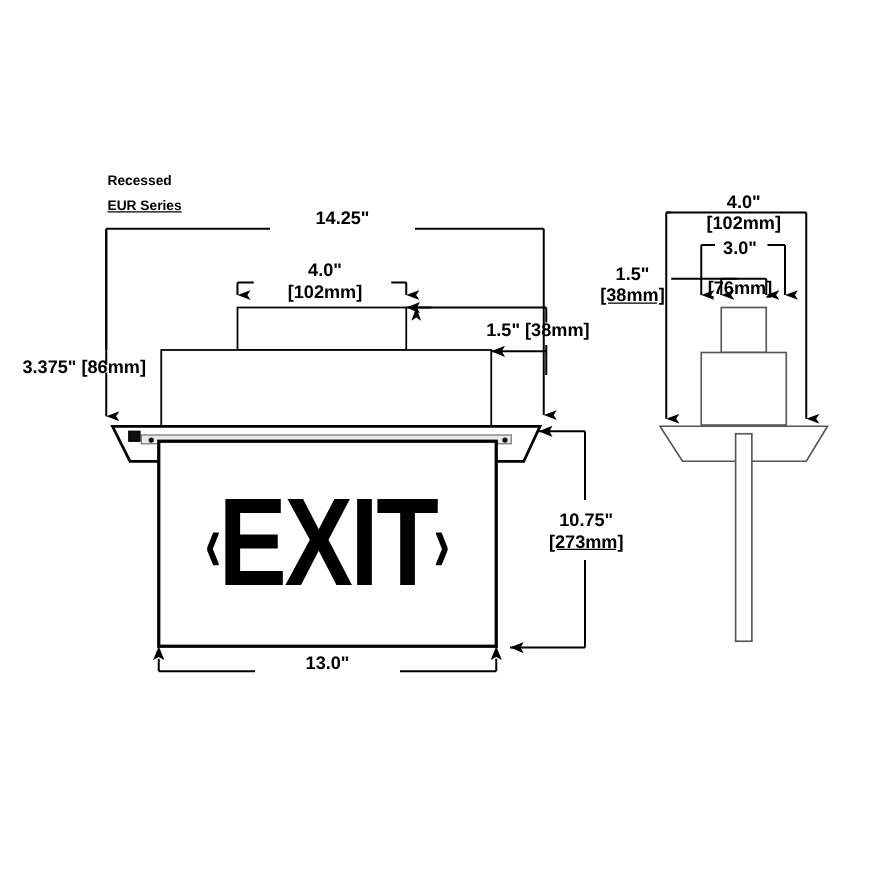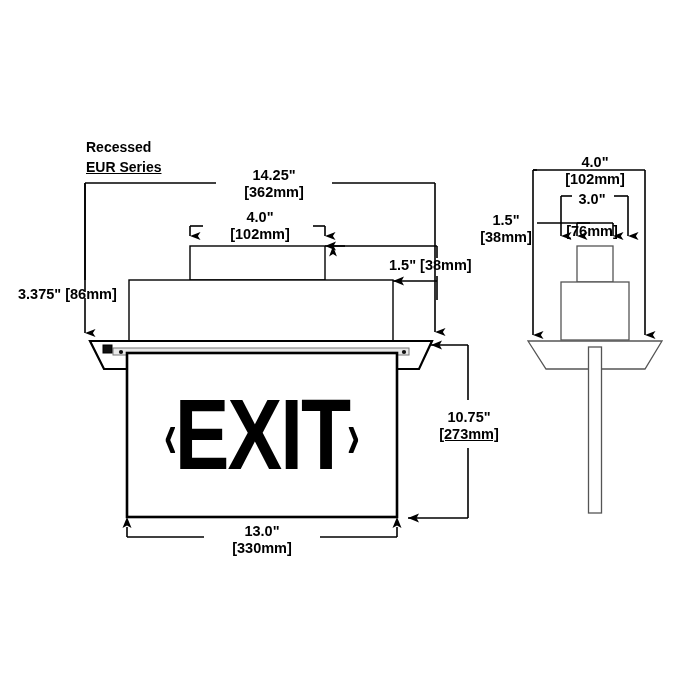--- a/index.html
+++ b/index.html
@@ -22,21 +22,21 @@
     font-size: 14.5px;
     color: #000000;
     white-space: pre;
     line-height: 1.25;
     text-align: center;
   }
   .title-text {
     position: absolute;
     font-family: "Liberation Sans", sans-serif;
     font-weight: bold;
-    font-size: 14px;
+    font-size: 11px;
     color: #000000;
     white-space: pre;
     line-height: 1.3;
   }
   svg.overlay {
     position: absolute;
     left: 0;
     top: 0;
     width: 700px;
     height: 700px;
@@ -45,43 +45,41 @@
 </head>
 <body>
 
 <div id="canvas">
 
   <div class="title-text" style="left:86px; top:138px;">Recessed</div>
 
   <div class="title-text" style="left:86px; top:158px;text-decoration:underline;">EUR Series</div>
 
   <div class="dim-text" style="left:219px; top:166px; width:110px;">14.25"</div>
-  <div class="dim-text" style="left:219px; top:183px; width:110px;">[362mm]</div>
 
   <div class="dim-text" style="left:205px; top:208px; width:110px;">4.0"</div>
   <div class="dim-text" style="left:205px; top:225px; width:110px;">[102mm]</div>
 
   <div class="dim-text" style="left:18px; top:285px; width:120px; text-align:left;">3.375" [86mm]</div>
 
   <div class="dim-text" style="left:389px; top:256px; width:120px; text-align:left;">1.5" [38mm]</div>
 
   <div class="dim-text" style="left:426px; top:408px; width:86px;">10.75"</div>
   <div class="dim-text" style="left:426px; top:425px; width:86px;text-decoration:underline;">[273mm]</div>
 
   <div class="dim-text" style="left:207px; top:522px; width:110px;">13.0"</div>
-  <div class="dim-text" style="left:207px; top:539px; width:110px;">[330mm]</div>
 
   <div class="dim-text" style="left:540px; top:153px; width:110px;">4.0"</div>
   <div class="dim-text" style="left:540px; top:170px; width:110px;">[102mm]</div>
 
   <div class="dim-text" style="left:547px; top:190px; width:90px;">3.0"</div>
   <div class="dim-text" style="left:547px; top:222px; width:90px;">[76mm]</div>
 
   <div class="dim-text" style="left:472px; top:211px; width:68px;">1.5"</div>
-  <div class="dim-text" style="left:472px; top:228px; width:68px;">[38mm]</div>
+  <div class="dim-text" style="left:472px; top:228px; width:68px;text-decoration:underline;">[38mm]</div>
 
   <svg class="overlay" viewBox="0 0 700 700">
     <defs>
       <marker id="arrDown" markerWidth="9" markerHeight="11" refX="4.5" refY="10.5" orient="auto" markerUnits="userSpaceOnUse">
         <path d="M4.5,10.5 L0.6,0 L4.5,2.6 L8.4,0 Z" fill="#000"></path>
       </marker>
       <marker id="arrUp" markerWidth="9" markerHeight="11" refX="4.5" refY="10.5" orient="auto" markerUnits="userSpaceOnUse">
         <path d="M4.5,10.5 L0.6,0 L4.5,2.6 L8.4,0 Z" fill="#000"></path>
       </marker>
       <marker id="arrLeft" markerWidth="9" markerHeight="11" refX="4.5" refY="10.5" orient="auto" markerUnits="userSpaceOnUse">

